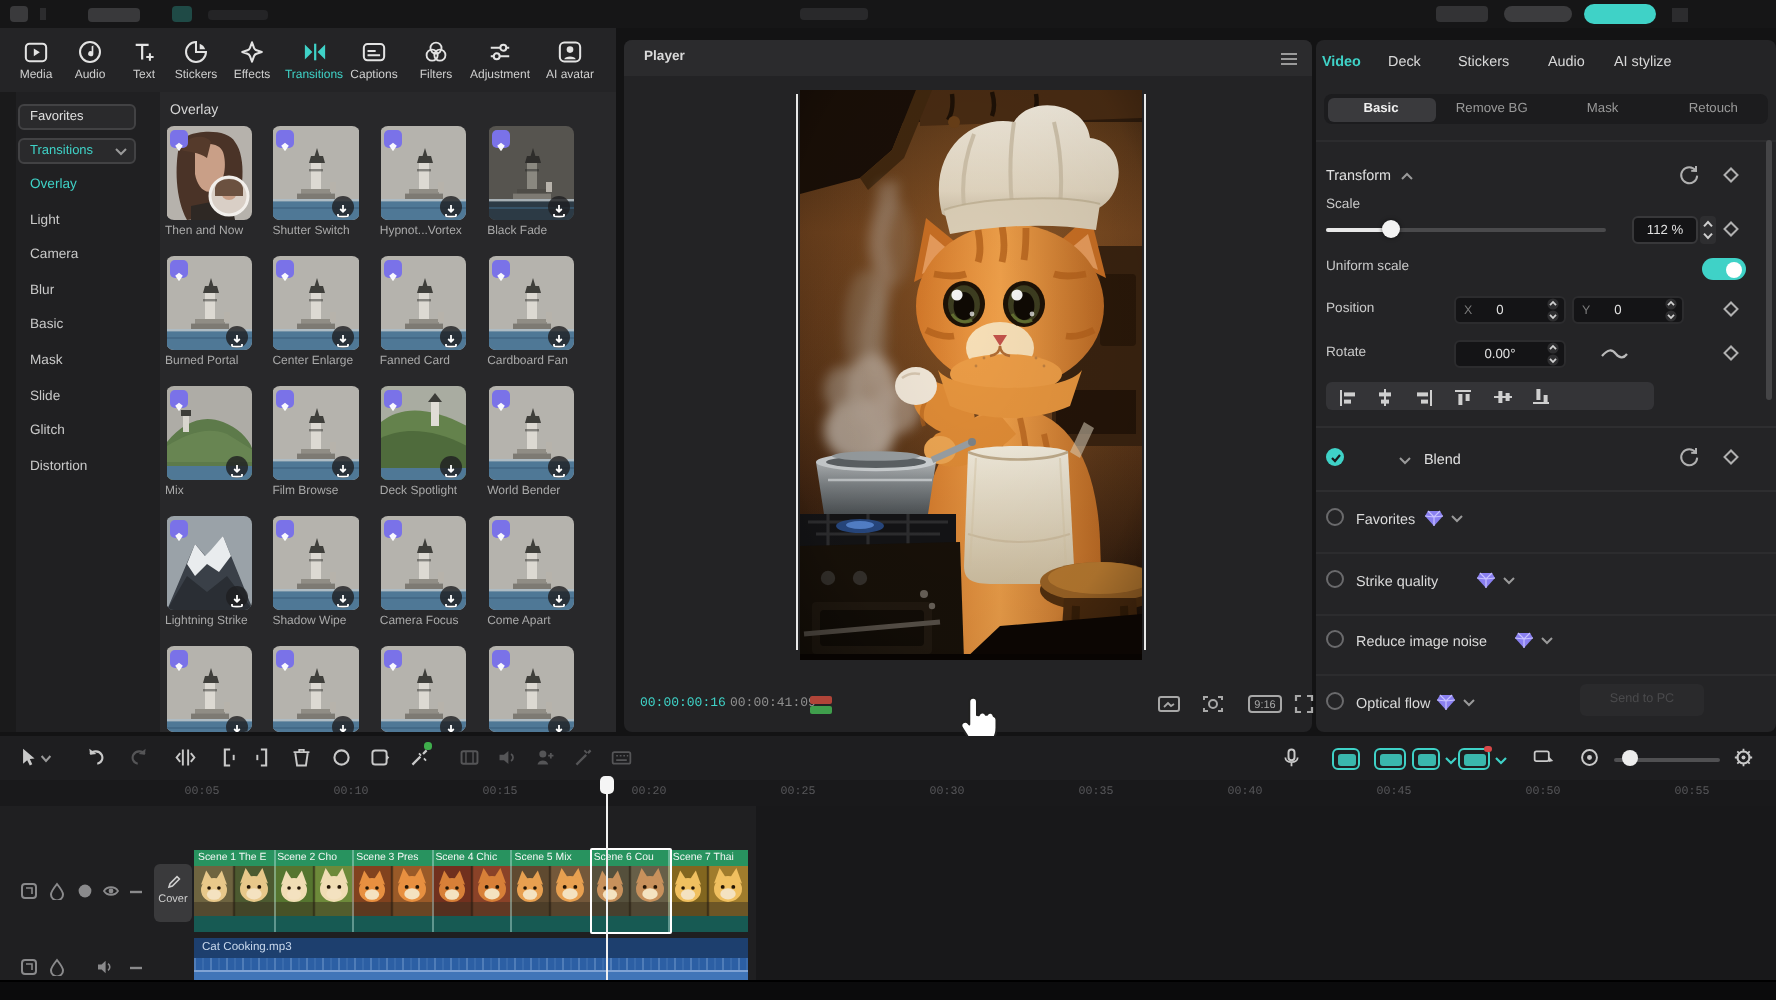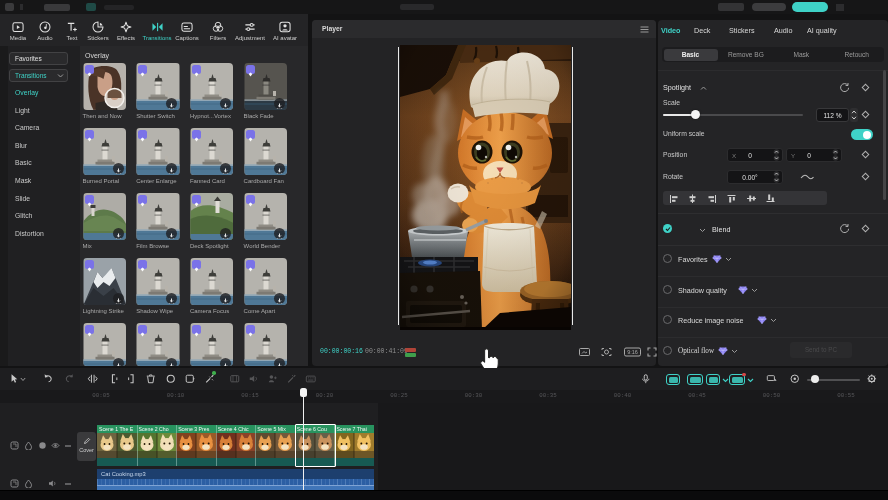--- a/index.html
+++ b/index.html
@@ -629,29 +629,29 @@
       <path d="M3.5 1H1V3.5M6.5 1H9V3.5M9 6.5V9H6.5M1 6.5V9H3.5" stroke="#a8a8a8" stroke-width="1.1" fill="none"></path>
     </svg>
 <svg class="abs" style="left:478px;top:345px;" width="21" height="31.5" viewBox="0 0 25 32">
 <path d="M10.2 1.8 C11.6 1.8 12.5 2.8 12.5 4.2 L12.5 12.2 L13.6 12.3 C13.9 11.2 14.8 10.5 15.9 10.6 C16.8 10.7 17.5 11.2 17.8 12 L18.4 12 C18.8 11.1 19.7 10.6 20.7 10.8 C21.7 11 22.3 11.7 22.4 12.7 C23.4 12.9 24.1 13.7 24.1 14.9 L24.1 19.5 C24.1 24.6 21.6 29.2 17 29.2 L13.2 29.2 C10.4 29.2 8.6 27.6 7.2 25.4 L3.6 19.8 C2.9 18.6 3.2 17.3 4.2 16.6 C5.2 15.9 6.5 16.1 7.4 17.1 L7.9 17.7 L7.9 4.2 C7.9 2.8 8.8 1.8 10.2 1.8 Z" fill="#fff" stroke="#222" stroke-width="1.2" stroke-linejoin="round"></path>
 </svg>
 <div class="abs" style="left:658px;top:20px;width:230px;height:346px;background:#242426;border-radius:4px;"></div>
 <div class="abs" style="left:661px;top:26px;font-size:7.2px;color:#3fd2c7;font-weight:bold;white-space:nowrap;">Video</div>
 <div class="abs" style="left:694px;top:26px;font-size:7.2px;color:#d8d8d8;font-weight:normal;white-space:nowrap;">Deck</div>
 <div class="abs" style="left:729px;top:26px;font-size:7.2px;color:#d8d8d8;font-weight:normal;white-space:nowrap;">Stickers</div>
 <div class="abs" style="left:774px;top:26px;font-size:7.2px;color:#d8d8d8;font-weight:normal;white-space:nowrap;">Audio</div>
-<div class="abs" style="left:807px;top:26px;font-size:7.2px;color:#d8d8d8;font-weight:normal;white-space:nowrap;">AI quality</div>
+<div class="abs" style="left:807px;top:26px;font-size:7.2px;color:#d8d8d8;font-weight:normal;white-space:nowrap;">AI stylize</div>
 <div class="abs" style="left:662px;top:47px;width:222px;height:15px;background:#1c1c1e;border-radius:4px;"></div>
 <div class="abs" style="left:663.5px;top:48.5px;width:54px;height:12px;background:#3a3a3d;border-radius:3px;"></div>
 <div class="abs" style="left:663.0px;top:51px;width:55px;text-align:center;font-size:6.6px;color:#f0f0f0;font-weight:bold;">Basic</div>
 <div class="abs" style="left:718.4px;top:51px;width:55px;text-align:center;font-size:6.6px;color:#9a9a9a;">Remove BG</div>
 <div class="abs" style="left:773.8px;top:51px;width:55px;text-align:center;font-size:6.6px;color:#9a9a9a;">Mask</div>
 <div class="abs" style="left:829.2px;top:51px;width:55px;text-align:center;font-size:6.6px;color:#9a9a9a;">Retouch</div>
 <div class="abs" style="left:658px;top:70px;width:230px;height:1px;background:#2c2c2e;"></div>
-<div class="abs" style="left:663px;top:83px;font-size:7.2px;color:#e0e0e0;">Spotlight</div>
+<div class="abs" style="left:663px;top:83px;font-size:7.2px;color:#e0e0e0;">Transform</div>
 <svg class="abs" style="left:700px;top:86px;" width="7" height="5" viewBox="0 0 7 5">
       <path d="M1 3.5 L3.5 1 L6 3.5" stroke="#9a9a9a" stroke-width="1" fill="none"></path>
     </svg>
 <svg class="abs" style="left:839px;top:82px;" width="11" height="11" viewBox="0 0 11 11">
       <path d="M8.8 3.2 A4 4 0 1 0 9.6 5.8" stroke="#b0b0b0" stroke-width="1" fill="none"></path>
       <path d="M9 1 L9 3.5 L6.6 3.4" stroke="#b0b0b0" stroke-width="1" fill="none"></path>
     </svg>
 <svg class="abs" style="left:860px;top:82px;" width="11" height="11" viewBox="0 0 11 11">
       <rect x="3.2" y="3.2" width="4.6" height="4.6" fill="none" stroke="#b0b0b0" stroke-width="1" transform="rotate(45 5.5 5.5)"></rect>
       <path d="M1 3.5 L1 1 M1 7.5 L1 10 M10 3.5 L10 1 M10 7.5 L10 10" stroke="#3a3a3c" stroke-width="0"></path>
@@ -766,41 +766,41 @@
 <div class="abs" style="left:678px;top:254.5px;font-size:7.2px;color:#dadada;">Favorites</div>
 <svg class="abs" style="left:712px;top:254px;" width="10" height="10" viewBox="0 0 10 10">
       <path d="M2 1.5 L8 1.5 L9.5 4 L5 9 L0.5 4 Z" fill="#8a80f0"></path>
       <path d="M2 1.5 L5 4.5 L8 1.5 M0.5 4 L5 4.5 L9.5 4 M5 4.5 L5 9" stroke="#c8c2ff" stroke-width="0.6" fill="none"></path>
     </svg>
 <svg class="abs" style="left:725px;top:256.5px;" width="7" height="5" viewBox="0 0 7 5">
       <path d="M1 1 L3.5 3.5 L6 1" stroke="#9a9a9a" stroke-width="1" fill="none"></path>
     </svg>
 <div class="abs" style="left:658px;top:276px;width:230px;height:1px;background:#2c2c2e;"></div>
 <div class="abs" style="left:663px;top:285px;width:9px;height:9px;border:1px solid #6a6a6c;border-radius:50%;"></div>
-<div class="abs" style="left:678px;top:285.5px;font-size:7.2px;color:#dadada;">Shadow quality</div>
+<div class="abs" style="left:678px;top:285.5px;font-size:7.2px;color:#dadada;">Strike quality</div>
 <svg class="abs" style="left:738px;top:285px;" width="10" height="10" viewBox="0 0 10 10">
       <path d="M2 1.5 L8 1.5 L9.5 4 L5 9 L0.5 4 Z" fill="#8a80f0"></path>
       <path d="M2 1.5 L5 4.5 L8 1.5 M0.5 4 L5 4.5 L9.5 4 M5 4.5 L5 9" stroke="#c8c2ff" stroke-width="0.6" fill="none"></path>
     </svg>
 <svg class="abs" style="left:751px;top:287.5px;" width="7" height="5" viewBox="0 0 7 5">
       <path d="M1 1 L3.5 3.5 L6 1" stroke="#9a9a9a" stroke-width="1" fill="none"></path>
     </svg>
 <div class="abs" style="left:658px;top:307px;width:230px;height:1px;background:#2c2c2e;"></div>
 <div class="abs" style="left:663px;top:315px;width:9px;height:9px;border:1px solid #6a6a6c;border-radius:50%;"></div>
 <div class="abs" style="left:678px;top:315.5px;font-size:7.2px;color:#dadada;">Reduce image noise</div>
 <svg class="abs" style="left:757px;top:315px;" width="10" height="10" viewBox="0 0 10 10">
       <path d="M2 1.5 L8 1.5 L9.5 4 L5 9 L0.5 4 Z" fill="#8a80f0"></path>
       <path d="M2 1.5 L5 4.5 L8 1.5 M0.5 4 L5 4.5 L9.5 4 M5 4.5 L5 9" stroke="#c8c2ff" stroke-width="0.6" fill="none"></path>
     </svg>
 <svg class="abs" style="left:770px;top:317.5px;" width="7" height="5" viewBox="0 0 7 5">
       <path d="M1 1 L3.5 3.5 L6 1" stroke="#9a9a9a" stroke-width="1" fill="none"></path>
     </svg>
 <div class="abs" style="left:658px;top:337px;width:230px;height:1px;background:#2c2c2e;"></div>
 <div class="abs" style="left:663px;top:346px;width:9px;height:9px;border:1px solid #6a6a6c;border-radius:50%;"></div>
-<div class="abs" style="left:678px;top:346.5px;font-size:7.2px;color:#dadada;font-family:Liberation Serif, serif;">Optical flow</div>
+<div class="abs" style="left:678px;top:346.5px;font-size:7.2px;color:#dadada;">Optical flow</div>
 <svg class="abs" style="left:718px;top:346px;" width="10" height="10" viewBox="0 0 10 10">
       <path d="M2 1.5 L8 1.5 L9.5 4 L5 9 L0.5 4 Z" fill="#8a80f0"></path>
       <path d="M2 1.5 L5 4.5 L8 1.5 M0.5 4 L5 4.5 L9.5 4 M5 4.5 L5 9" stroke="#c8c2ff" stroke-width="0.6" fill="none"></path>
     </svg>
 <svg class="abs" style="left:731px;top:348.5px;" width="7" height="5" viewBox="0 0 7 5">
       <path d="M1 1 L3.5 3.5 L6 1" stroke="#9a9a9a" stroke-width="1" fill="none"></path>
     </svg>
 <div class="abs" style="left:790px;top:342px;width:62px;height:16px;background:#2a2a2c;border-radius:3px;color:#4a4a4c;font-size:6.3px;text-align:center;line-height:15px;">Send to PC</div>
 <div class="abs" style="left:883px;top:70px;width:2.5px;height:130px;background:#454547;border-radius:2px;"></div>
 <div class="abs" style="left:0;top:368px;width:888px;height:132px;background:#18181a;"></div>

